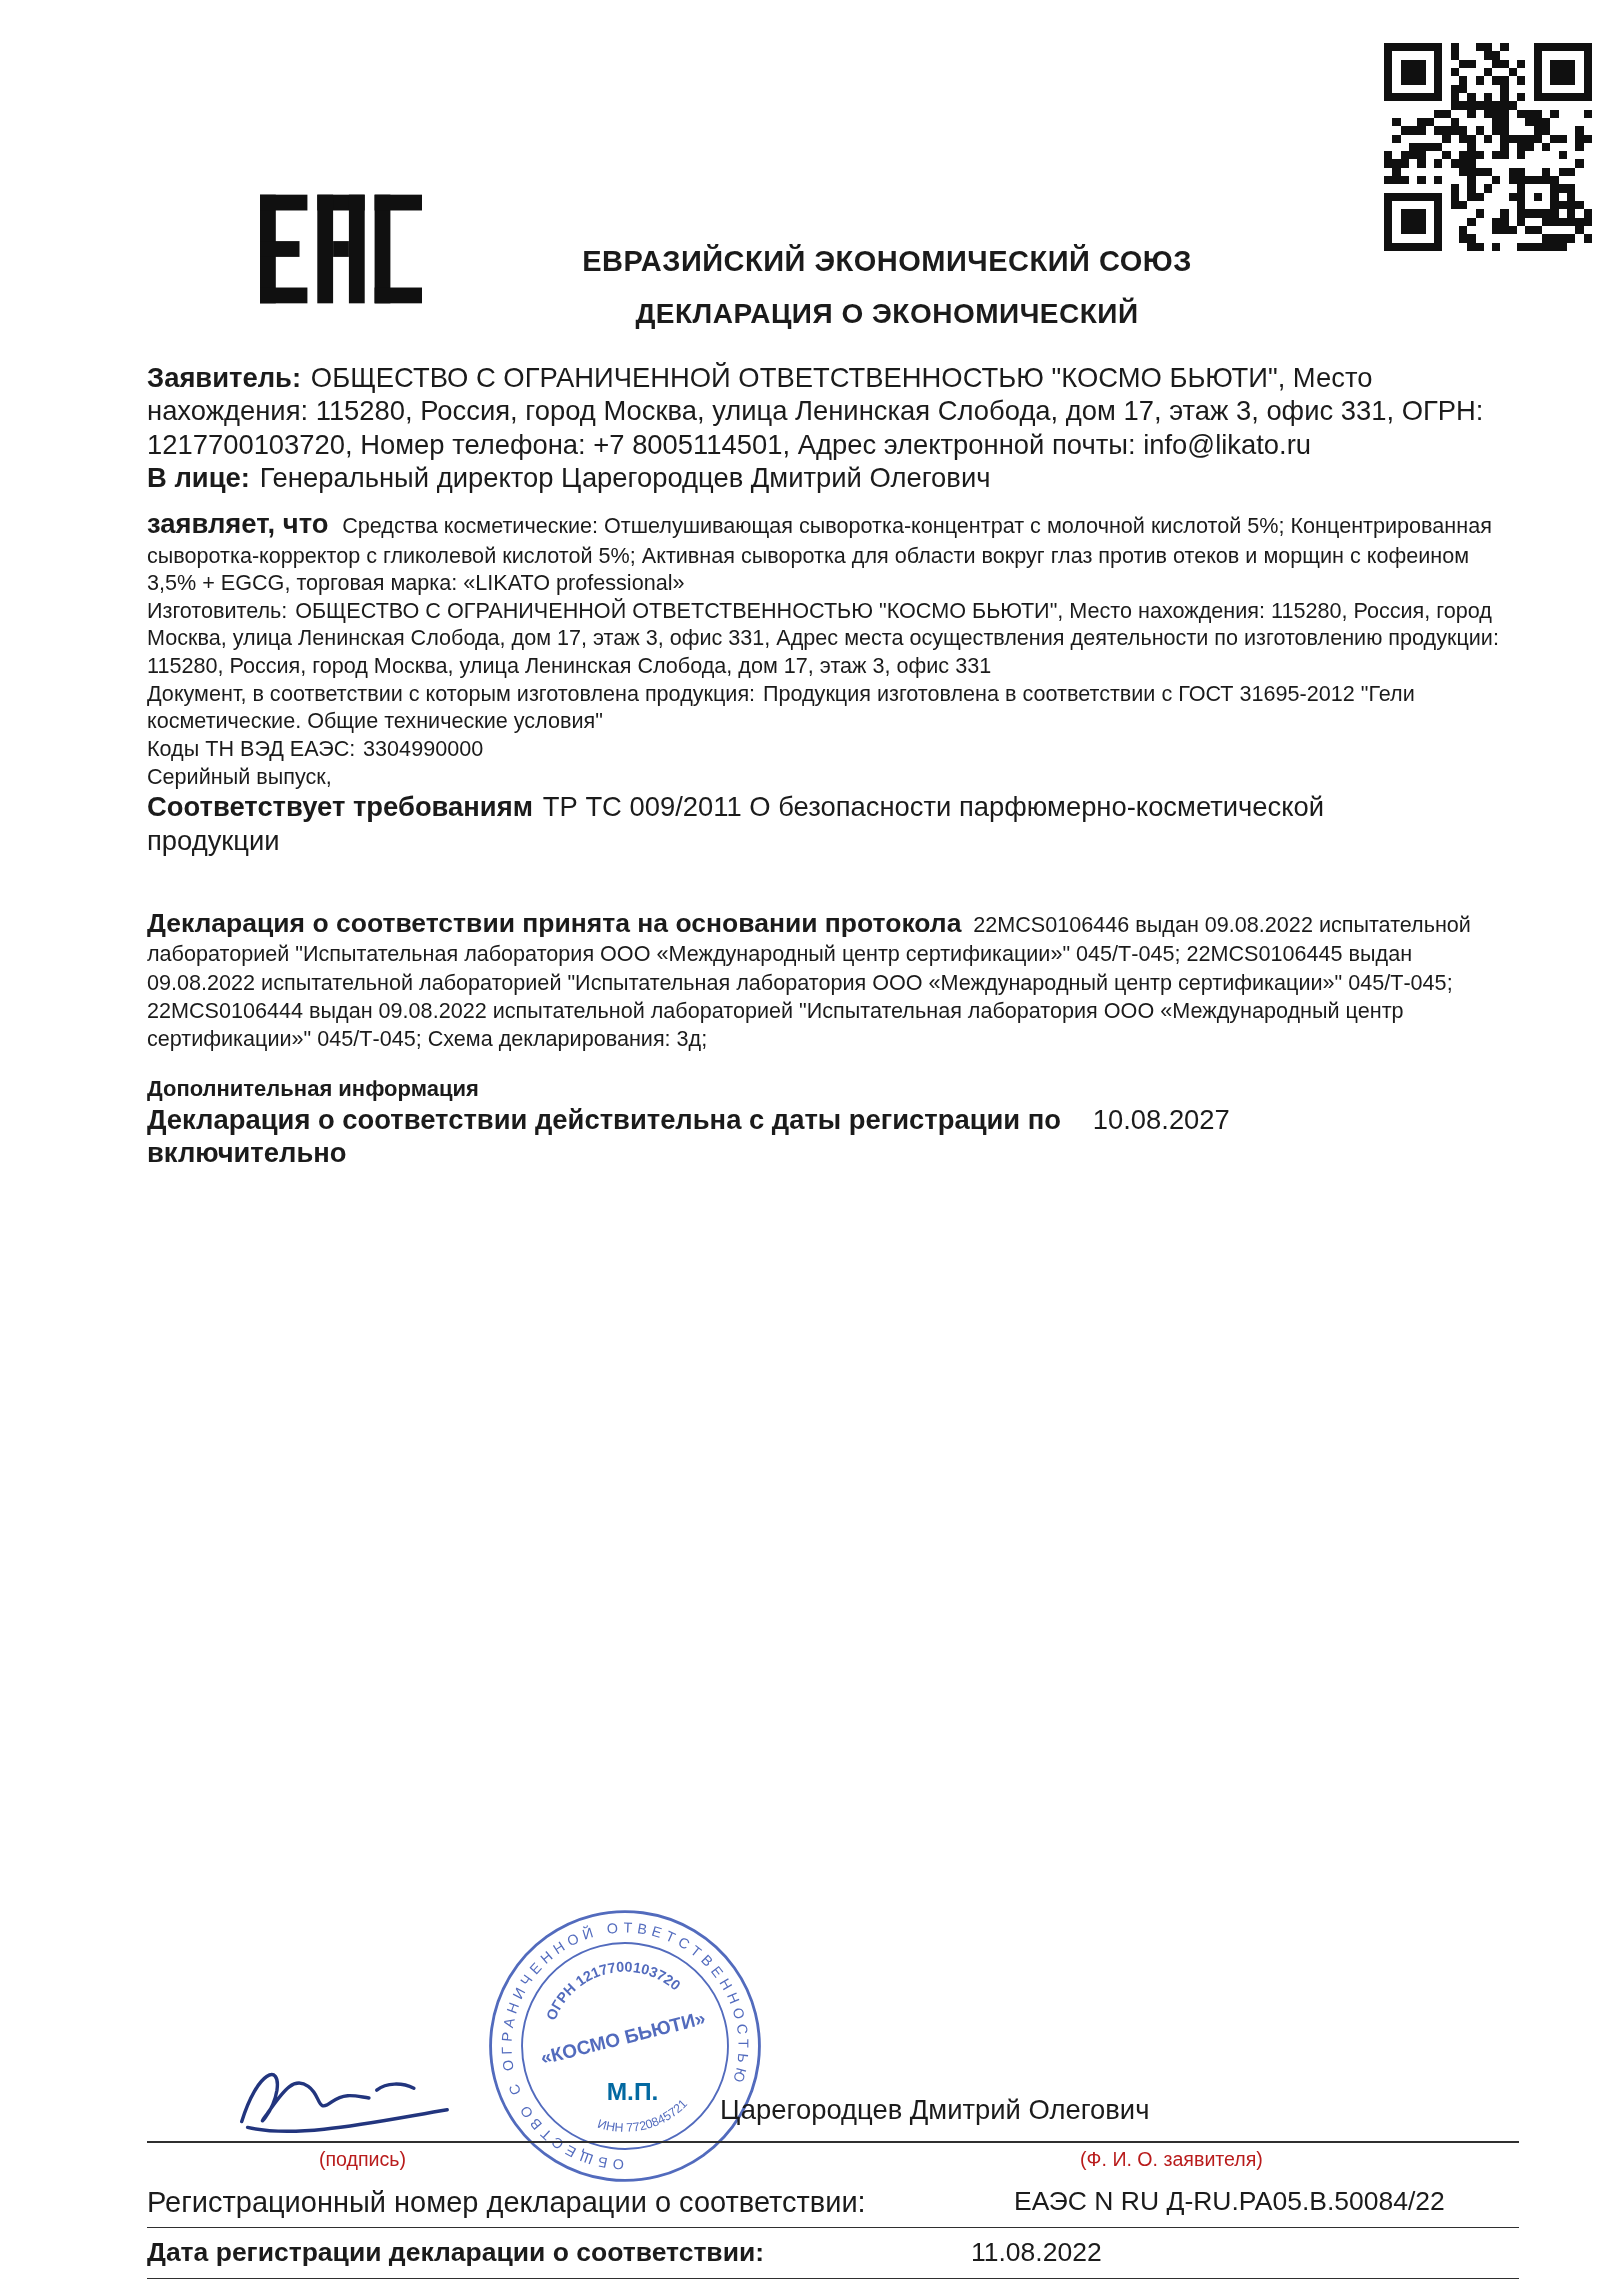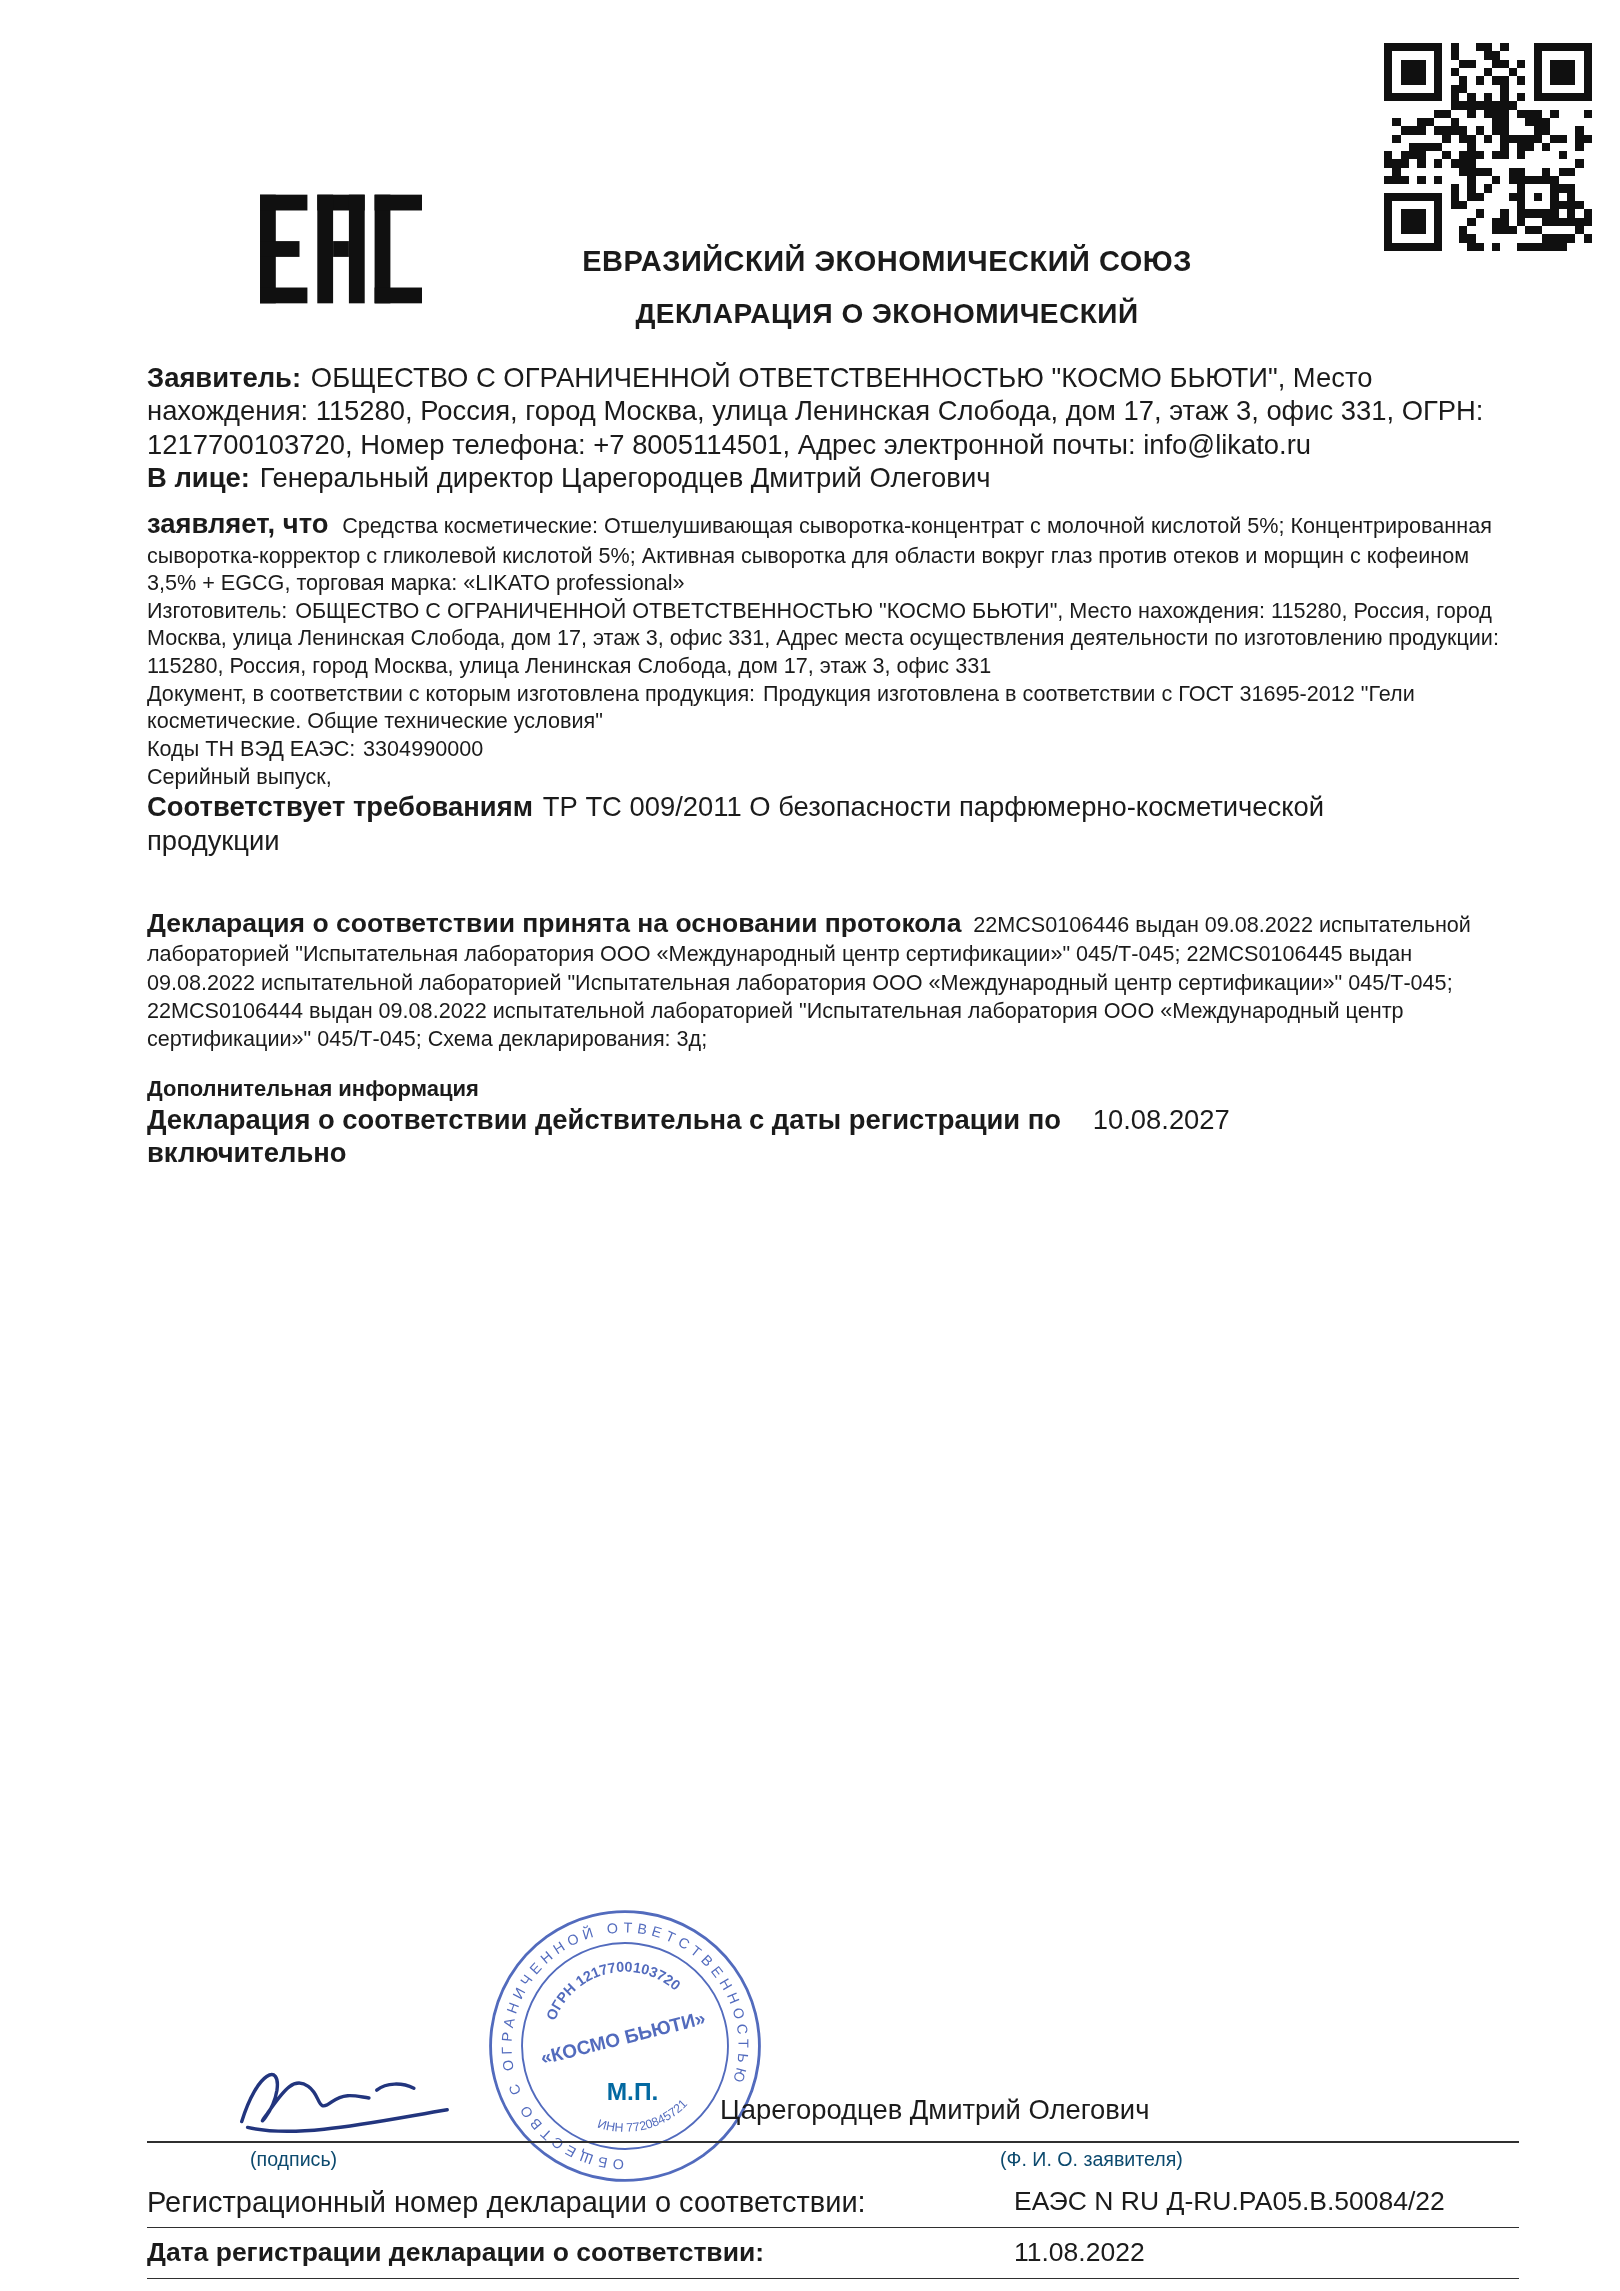--- a/index.html
+++ b/index.html
@@ -30,27 +30,27 @@
   .sec-validity .date{font-weight:normal;margin-left:24px;}
   
   .signature-svg{left:230px;top:2053px;}
   .stamp{left:482px;top:1903px;width:286px;height:286px;opacity:.88;transform:rotate(-14deg);}
   .mp{left:559px;top:2078px;width:147px;text-align:center;font-size:24.5px;font-weight:bold;color:#0369a1;}
   .applicant-name{left:720px;top:2094px;font-size:27.4px;}
   .hline{border-top:2px solid #2f2f2f;height:0;}
   .line-main{left:147px;top:2141px;width:1372px;}
   .line-reg{left:147px;top:2227px;width:1372px;border-top-width:1px;}
   .line-date{left:147px;top:2278px;width:1372px;border-top-width:1px;}
-  .cap{font-size:19.6px;color:#0c4a6e;}
+  .cap{font-size:19.6px;text-align:center;color:#b91c1c;}
   .cap-sign{left:250px;top:2148px;width:225px;}
   .cap-name{left:1000px;top:2148px;width:343px;}
   .reg-label{left:147px;top:2186px;font-size:29px;font-weight:normal;}
   .reg-value{left:1014px;top:2186px;font-size:26.5px;}
   .date-label{left:147px;top:2237px;font-size:26.5px;font-weight:bold;}
-  .date-value{left:1014px;top:2237px;font-size:26.5px;}
+  .date-value{left:971px;top:2237px;font-size:26.5px;}
 </style>
 </head>
 <body>
 
 <div class="page">
 
   <div class="abs eac-logo">
     <svg width="162" height="110" viewBox="0 0 164 110" fill="#101010">
 
       <g>

